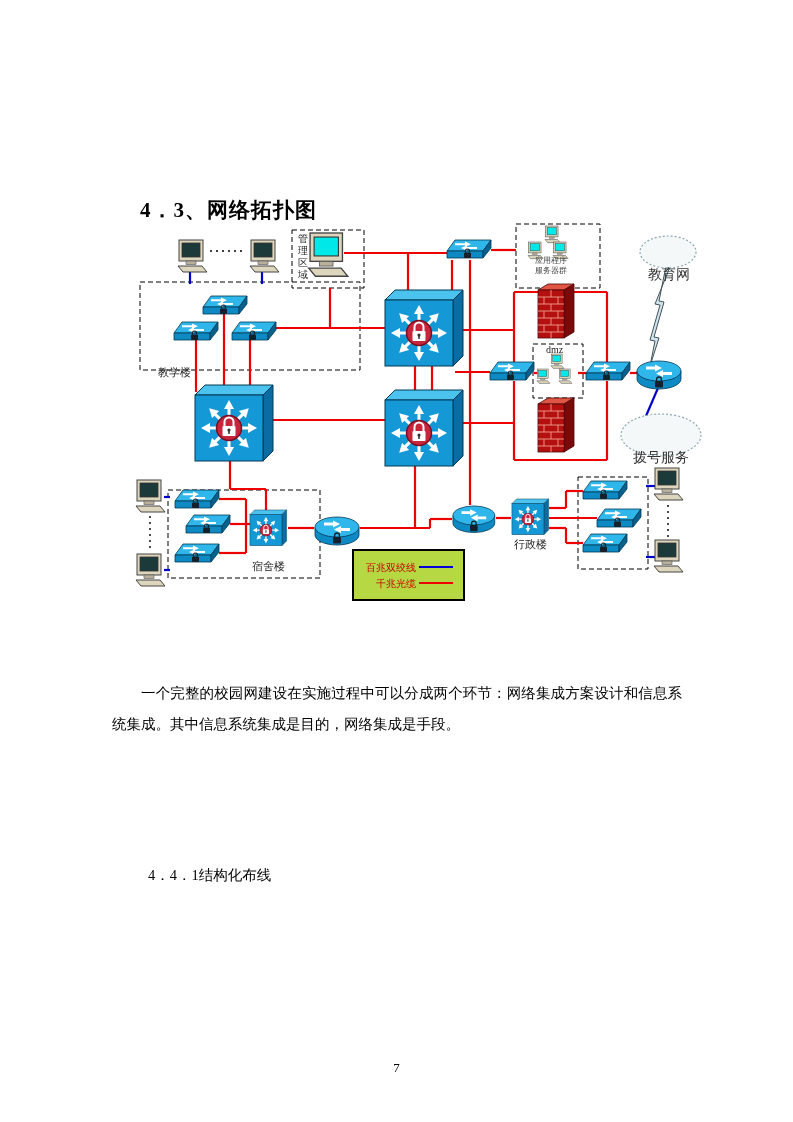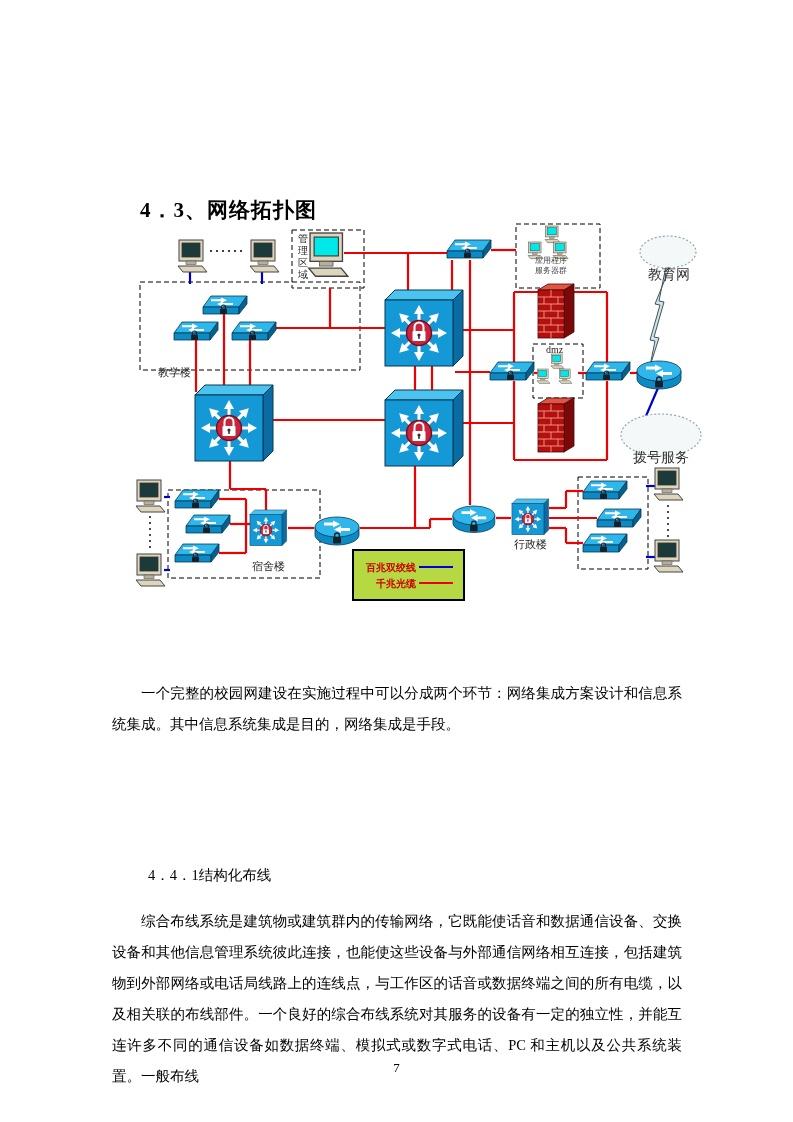--- a/index.html
+++ b/index.html
@@ -13,21 +13,21 @@
   .sub-head{font-size:14.5px;}
   .footer{width:793px;text-align:center;font-size:13px;}
   
   .lbl{position:absolute;font-size:11px;color:#222;line-height:12px;white-space:nowrap;}
   .lbl-v{position:absolute;font-size:10px;color:#222;width:12px;line-height:12px;
          word-break:break-all;text-align:right;}
   .lbl-tiny{position:absolute;font-size:8px;color:#444;line-height:9.5px;text-align:center;white-space:nowrap;}
   .lbl-cloud{position:absolute;font-size:14px;color:#333;text-align:center;margin-top:20px;}
   
   #legend{position:absolute;left:352px;top:549px;width:109px;height:48px;background:#b5d843;
-          border:2px solid #000;display:flex;flex-direction:column;justify-content:center;gap:5px;font-weight:bold;}
+          border:2px solid #000;display:flex;flex-direction:column;justify-content:center;gap:5px;}
   .legend-row{display:flex;align-items:center;font-size:10px;color:#c00;line-height:11px;}
   .legend-row .t{width:62px;text-align:right;}
   .legend-line{height:0;width:34px;margin-left:3px;}
   .legend-line.blue{border-top:2px solid #0000dd;}
   .legend-line.red{border-top:2px solid #ee0000;}
   svg{position:absolute;left:0;top:0;}
 </style>
 </head>
 <body>
 
@@ -242,18 +242,15 @@
     </div>
   </div>
 
 
   <div class="abs body-text" style="left:112px;top:678px;">
     <p class="indent">一个完整的校园网建设在实施过程中可以分成两个环节：网络集成方案设计和信息系统集成。其中信息系统集成是目的，网络集成是手段。</p>
   </div>
 
   <div class="abs sub-head" style="left:148px;top:866px;">4．4．1结构化布线</div>
 
-  <div class="abs body-text" style="left:112px;top:906px;">
-    <p class="indent">综合布线系统是建筑物或建筑群内的传输网络，它既能使话音和数据通信设备、交换设备和其他信息管理系统彼此连接，也能使这些设备与外部通信网络相互连接，包括建筑物到外部网络或电话局线路上的连线点，与工作区的话音或数据终端之间的所有电缆，以及相关联的布线部件。一个良好的综合布线系统对其服务的设备有一定的独立性，并能互连许多不同的通信设备如数据终端、模拟式或数字式电话、PC 和主机以及公共系统装置。一般布线</p>
-  </div>
 
   <div class="abs footer" style="top:1060px;">7</div>
 </div>
 
 </body></html>

